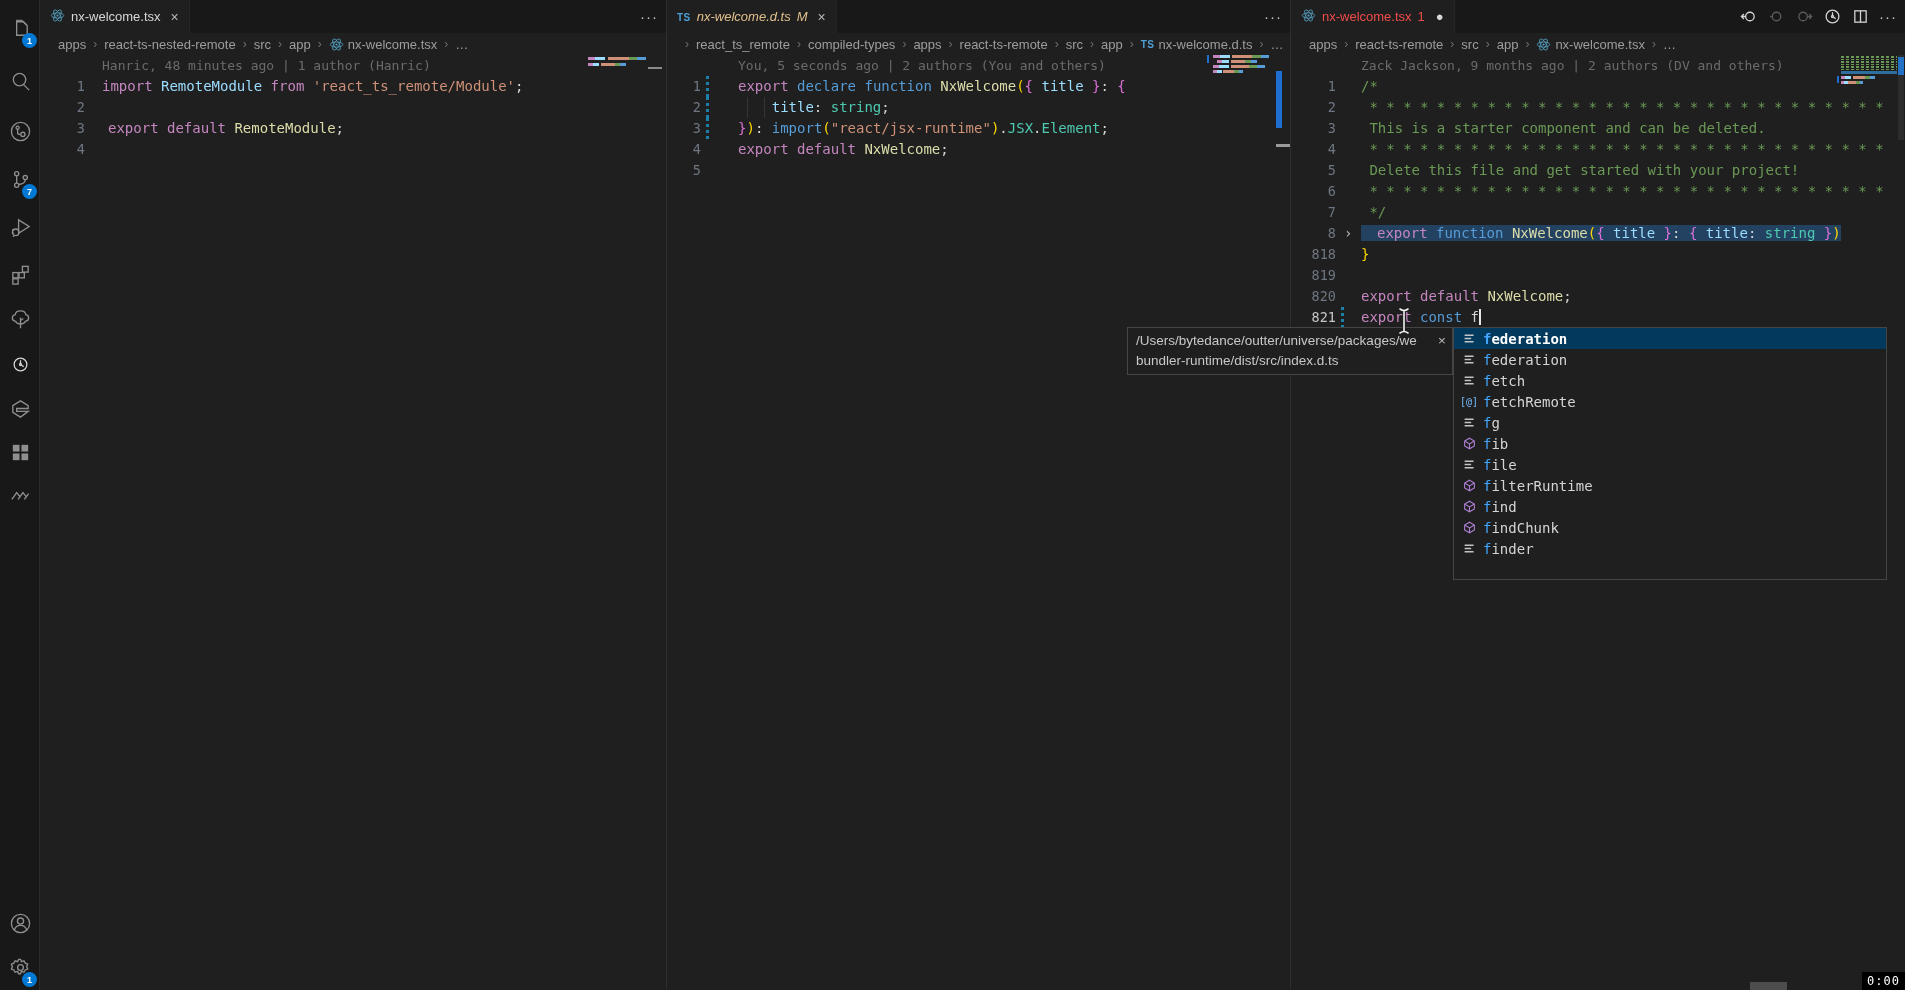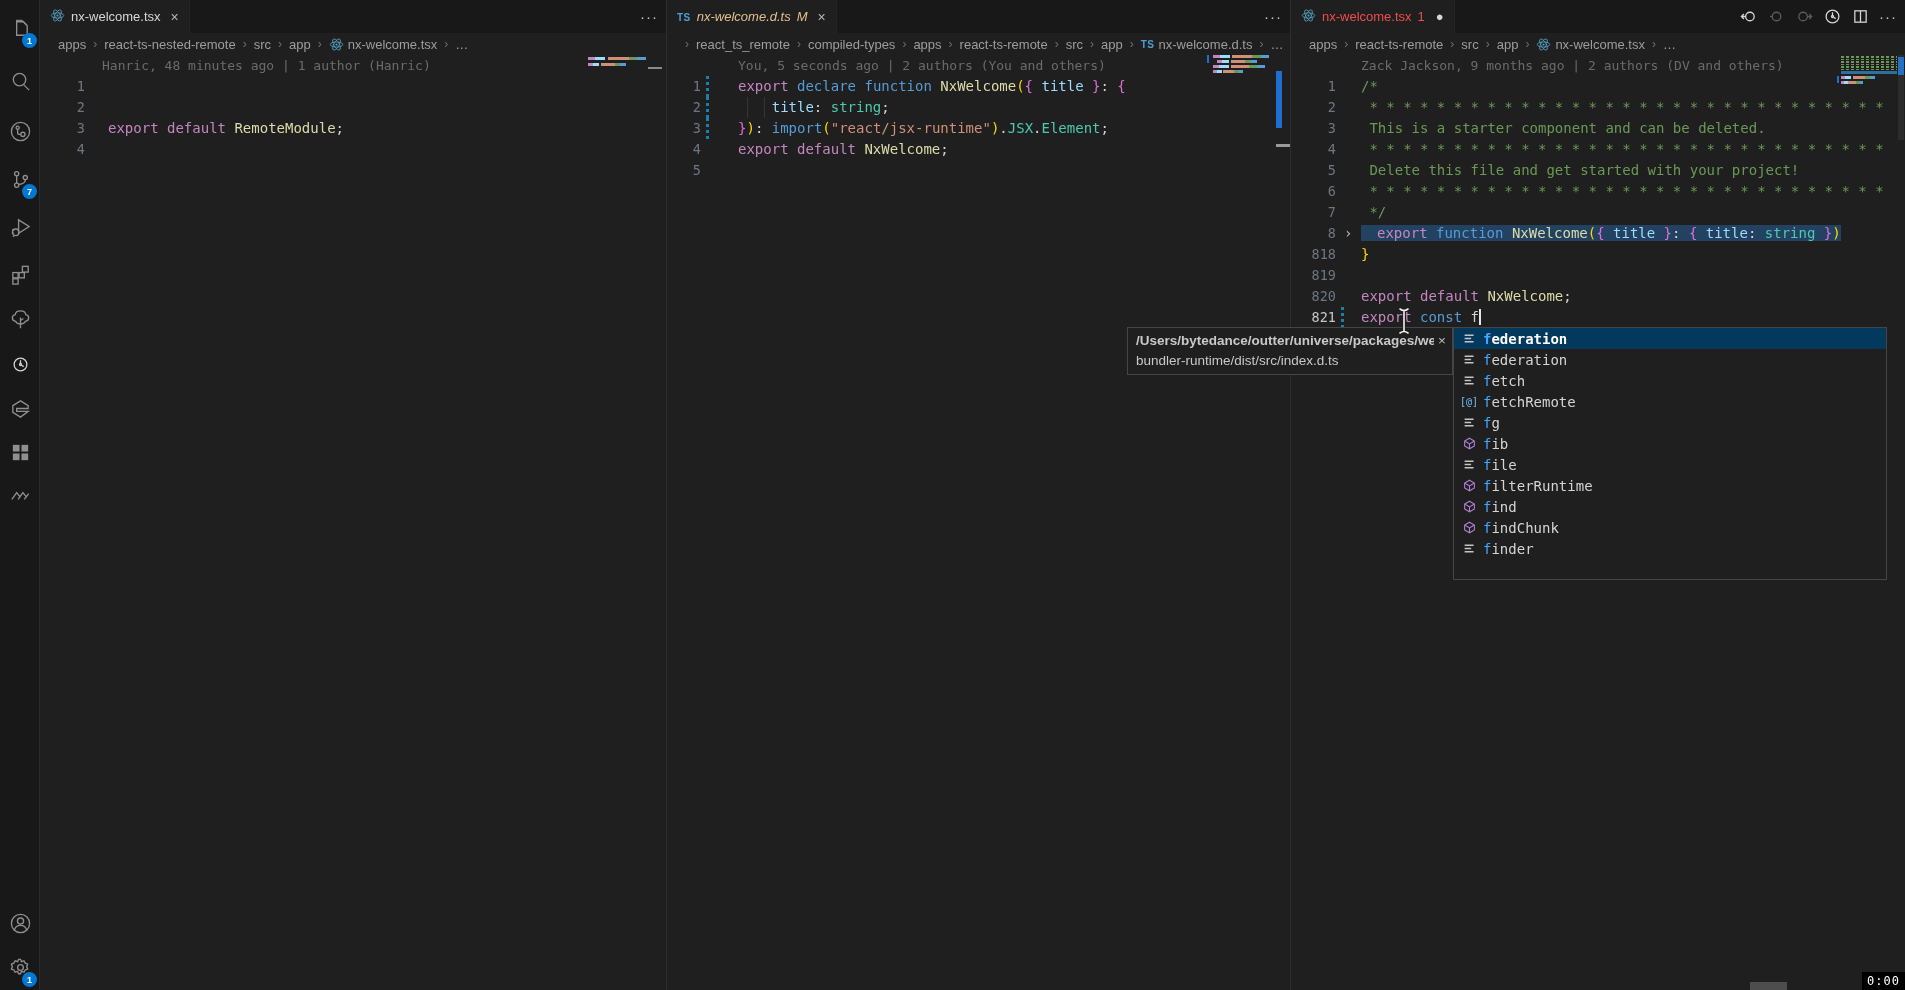--- a/index.html
+++ b/index.html
@@ -72,21 +72,21 @@
   .sg-row.selected { background:#04395e; color:#ffffff; font-weight:bold; }
   .sg-icon { width:20px; flex:none; display:flex; align-items:center;
              justify-content:center; margin-right:4px; }
   .sg-match { color:#40a6ff; }
 
   
   #doc-popup { position:absolute; left:1127px; top:327px; width:326px; height:48px;
                background:#1f1f1f; border:1px solid #454545; z-index:29; color:#c8c8c8;
                font-size:13.5px; padding:3px 6px 0 8px; line-height:20px; }
   #doc-popup .row1 { display:flex; }
-  #doc-popup .path1 { flex:1; overflow:hidden; white-space:nowrap;font-weight:bold; }
+  #doc-popup .path1 { flex:1; overflow:hidden; white-space:nowrap; }
   #doc-popup .close { color:#bdbdbd; cursor:pointer; padding-left:4px; }
   #doc-popup .path2 { white-space:nowrap; overflow:hidden; }
 
   
   #rec-badge { position:absolute; left:1862px; top:972px; width:43px; height:18px;
                background:#000; color:#fff; font-family:"DejaVu Sans Mono", monospace;
                font-size:12px; display:flex; align-items:center; justify-content:center;
                z-index:40; letter-spacing:1px; }
   #scroll-fragment { position:absolute; left:1750px; top:982px; width:37px; height:8px;
                      background:#4d4d4d; z-index:39; }
@@ -241,21 +241,21 @@
             </span>
             <span>nx-welcome.tsx</span>
           </span>
           <span class="crumb-sep">›</span>
           <span class="crumb">
             <span>…</span>
           </span>
         </div>
         <div class="editor">
           <div class="blame-line" style="padding-left: 62px;">Hanric, 48 minutes ago | 1 author (Hanric)</div>
-          <div class="code-line"><div class="gutter" style="width: 45px;">1</div></div>
+          <div class="code-line"><div class="gutter" style="width: 45px;">1</div><div class="content" style="margin-left: 17px;"><span class="kw">import </span><span class="var">RemoteModule </span><span class="kw">from </span><span class="str">'react_ts_remote/Module'</span><span class="p">;</span></div></div>
           <div class="code-line"><div class="gutter" style="width: 45px;">2</div><div class="content" style="margin-left: 17px;"></div></div>
           <div class="code-line"><div class="gutter" style="width: 45px;">3</div><div class="content" style="margin-left: 23px;"><span class="kw">export default </span><span class="fn">RemoteModule</span><span class="p">;</span></div></div>
           <div class="code-line"><div class="gutter" style="width: 45px;">4</div><div class="content" style="margin-left: 17px;"></div></div>
           <div class="deco" style="left: 548px; top: 2px; width: 58px; height: 3px; background: linear-gradient(90deg, rgb(197, 134, 192) 0px, rgb(197, 134, 192) 12%, rgb(156, 220, 254) 12%, rgb(156, 220, 254) 30%, rgb(31, 31, 31) 30%, rgb(31, 31, 31) 34%, rgb(206, 145, 120) 34%, rgb(206, 145, 120) 70%, rgb(106, 153, 85) 70%, rgb(106, 153, 85) 85%, rgb(86, 156, 214) 85%, rgb(86, 156, 214) 100%);"></div>
           <div class="deco" style="left: 548px; top: 8px; width: 38px; height: 3px; background: linear-gradient(90deg, rgb(197, 134, 192) 0px, rgb(197, 134, 192) 12%, rgb(156, 220, 254) 12%, rgb(156, 220, 254) 30%, rgb(31, 31, 31) 30%, rgb(31, 31, 31) 34%, rgb(206, 145, 120) 34%, rgb(206, 145, 120) 70%, rgb(106, 153, 85) 70%, rgb(106, 153, 85) 85%, rgb(86, 156, 214) 85%, rgb(86, 156, 214) 100%);"></div>
           <div class="deco" style="left: 608px; top: 12px; width: 14px; height: 2px; background: rgb(138, 138, 138);"></div>
         </div>
       </div>
       <div class="group" style="left: 666px; width: 624px; border-left: 1px solid rgb(46, 46, 46);">
         <div class="tabbar">

